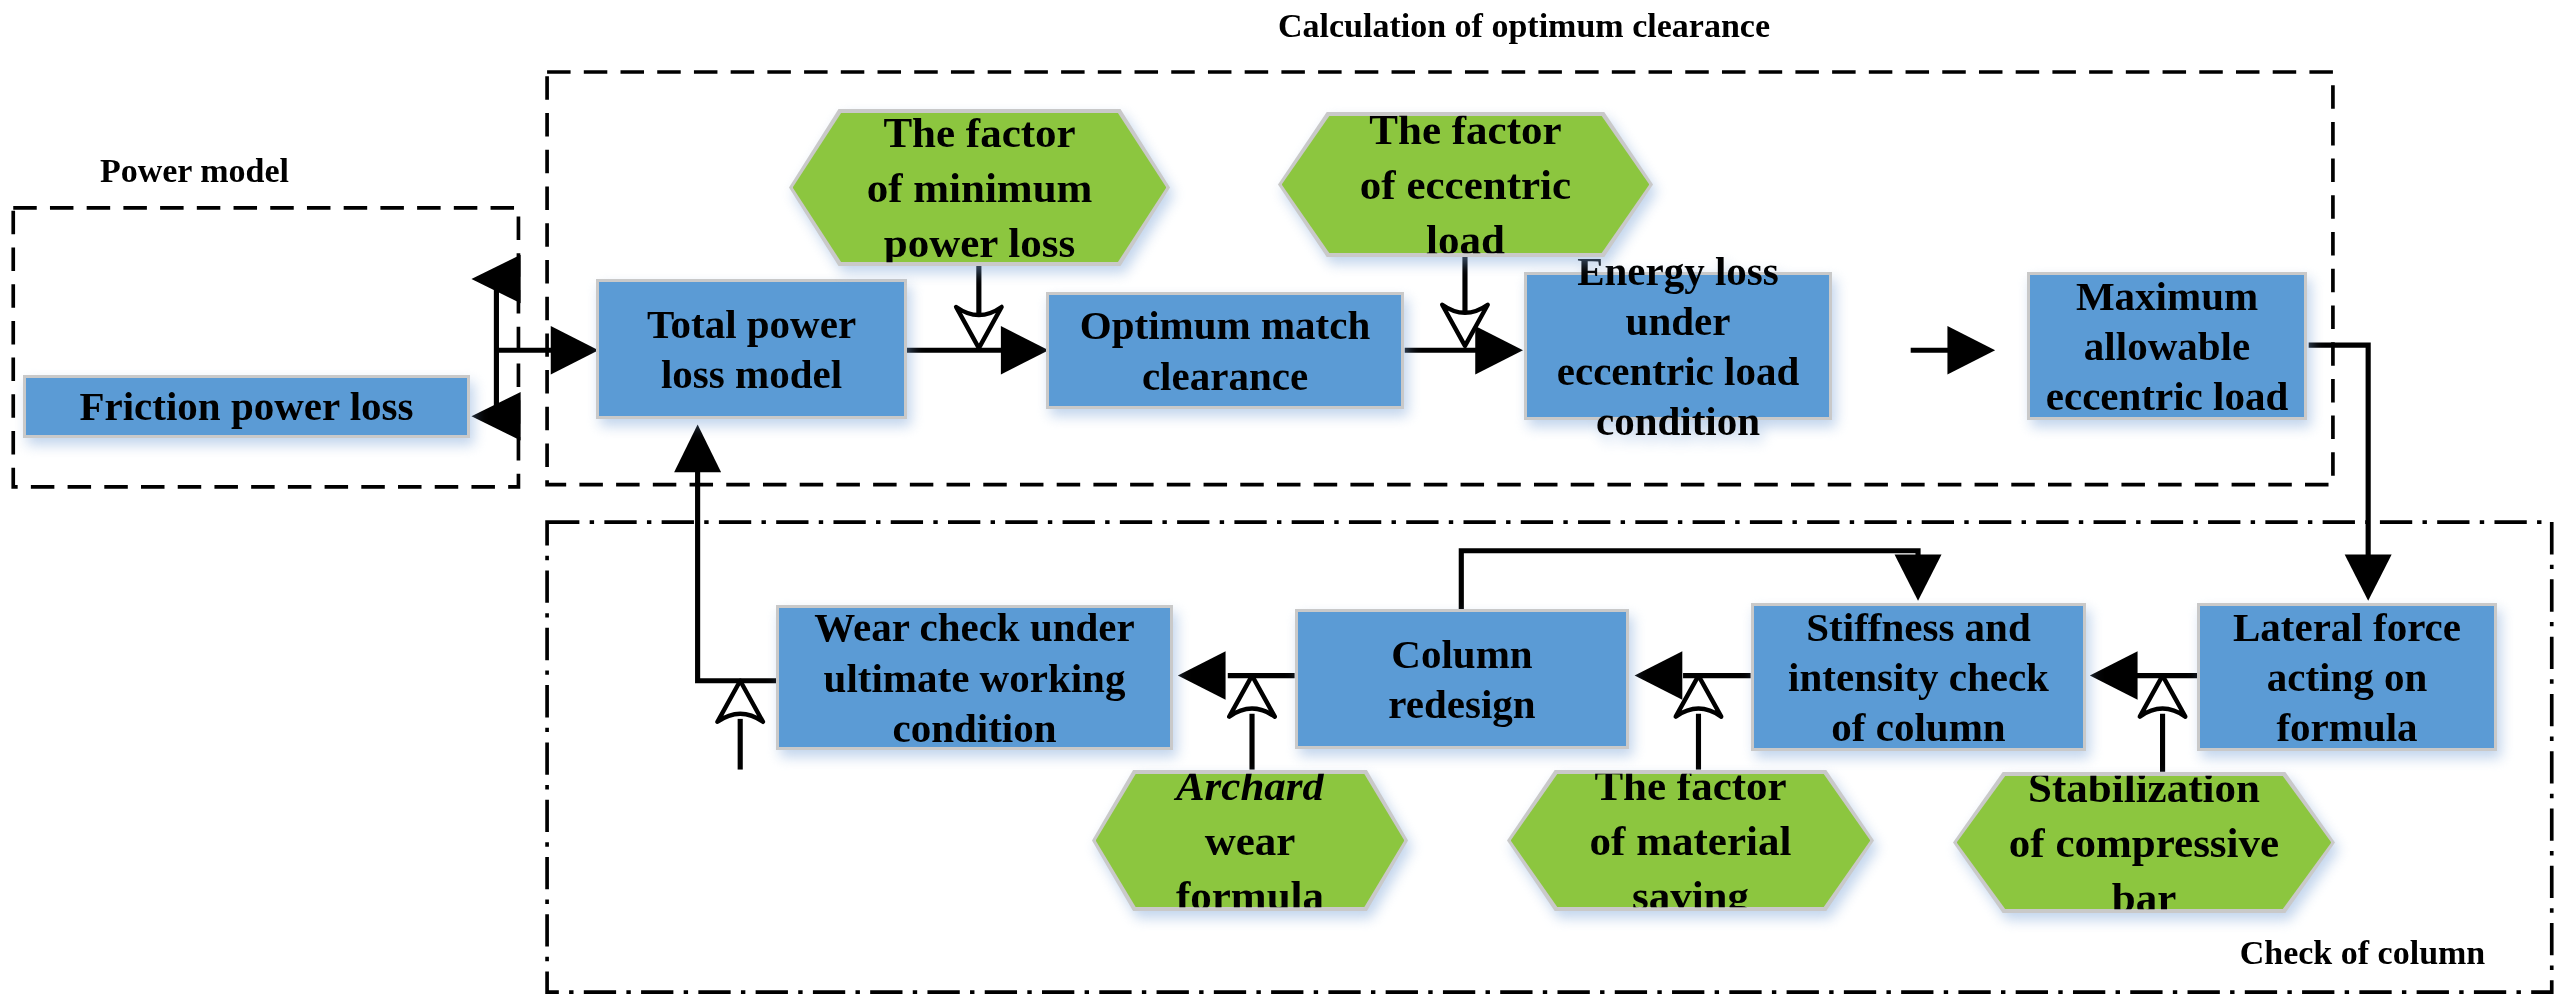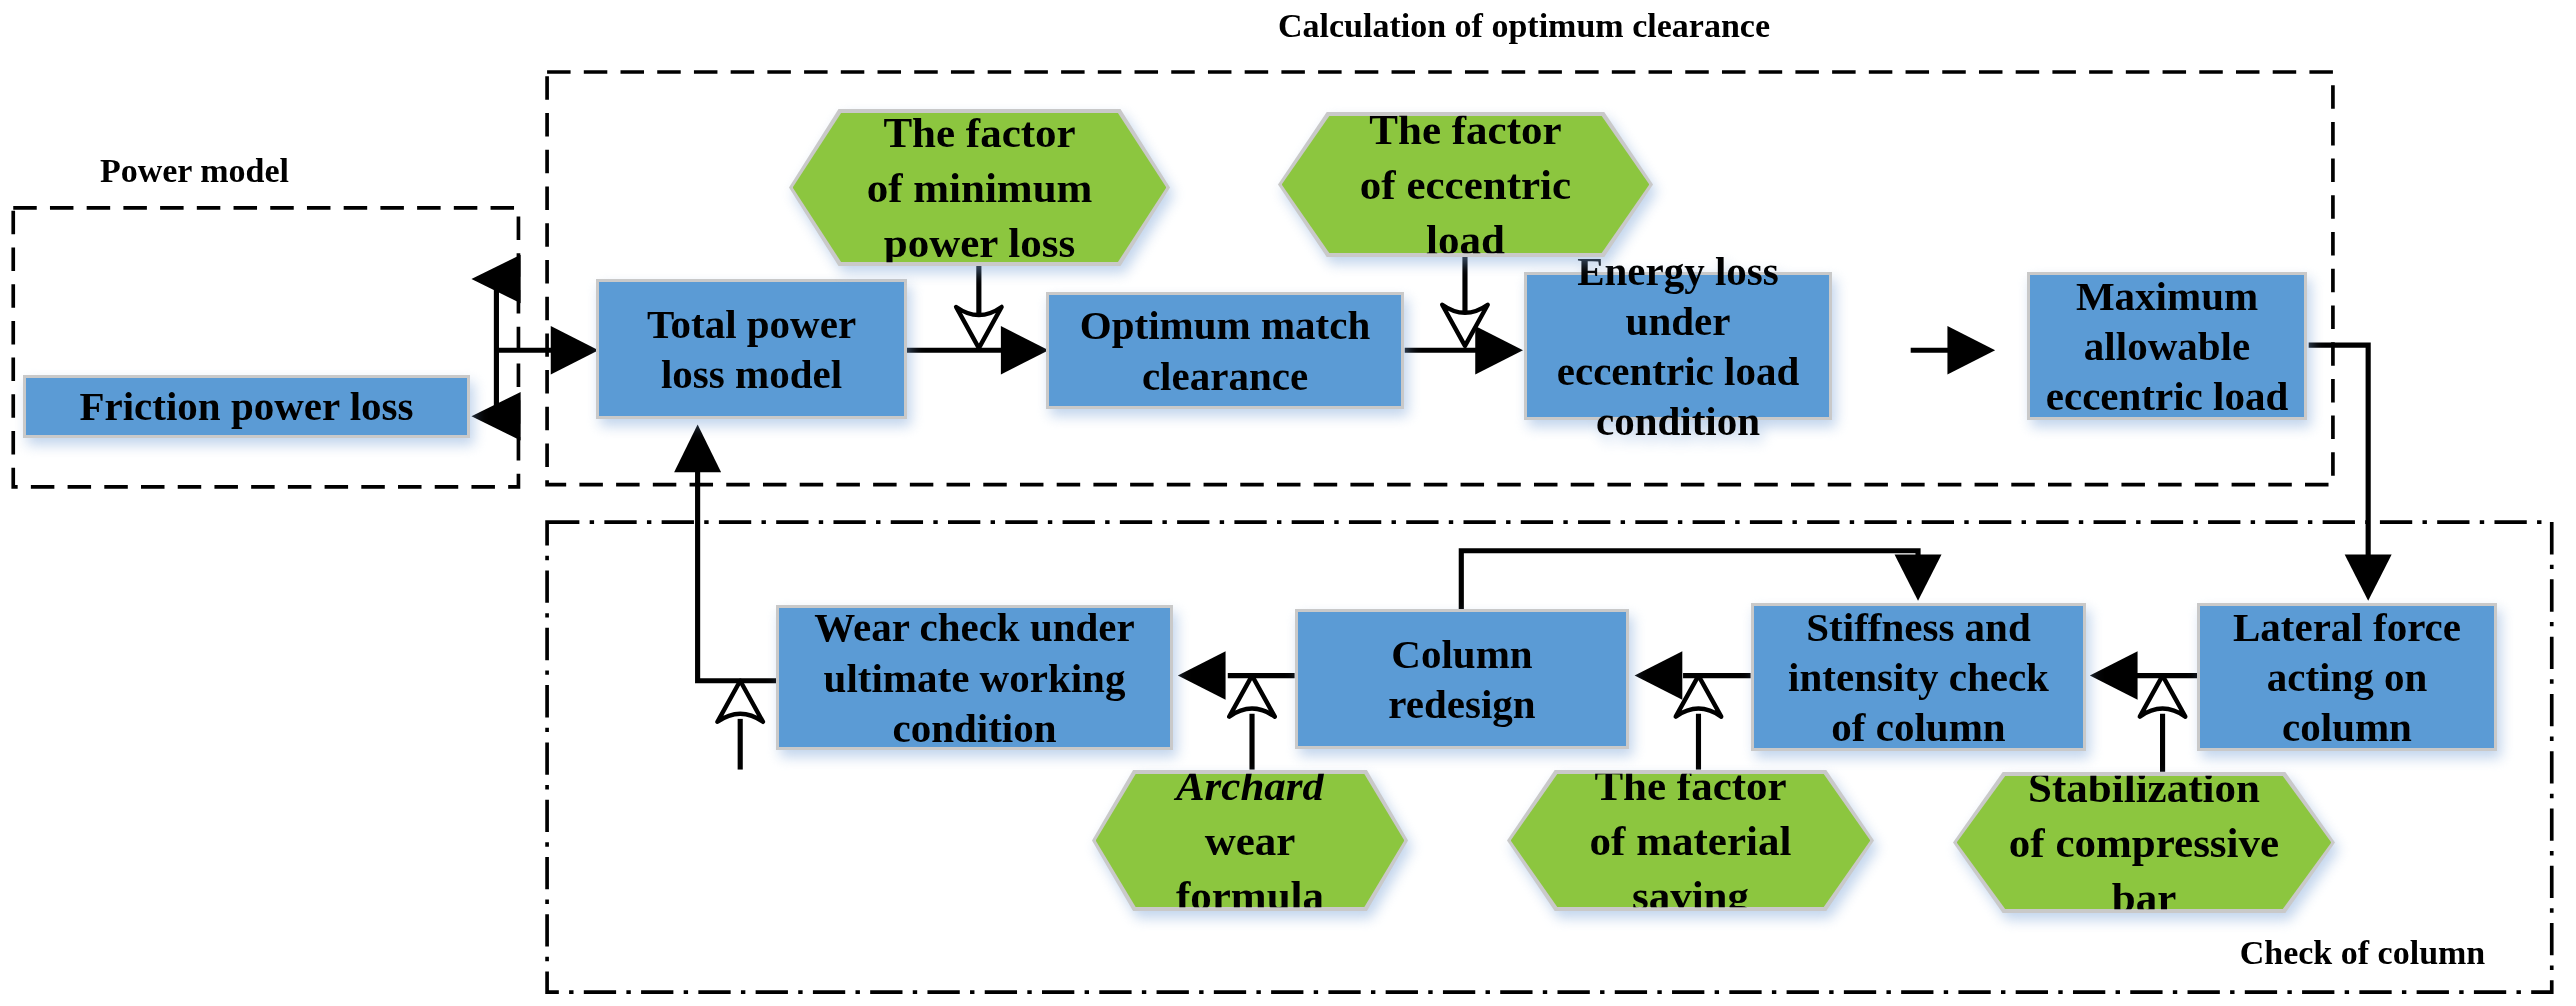--- a/index.html
+++ b/index.html
@@ -141,21 +141,21 @@
   <div class="box" style="left:1046px;top:292px;width:358px;height:117px;">Optimum match
 clearance</div>
   <div class="box" style="left:1524px;top:272px;width:308px;height:148px;">Energy loss under
 eccentric load
 condition</div>
   <div class="box" style="left:1997px;top:272px;width:280px;height:148px;margin-left:30px;">Maximum
 allowable
 eccentric load</div>
   <div class="box" style="left:2197px;top:603px;width:300px;height:148px;">Lateral force
 acting on
-column</div>
+formula</div>
   <div class="box" style="left:1751px;top:603px;width:335px;height:148px;">Stiffness and
 intensity check
 of column</div>
   <div class="box" style="left:1295px;top:609px;width:334px;height:140px;">Column
 redesign</div>
   <div class="box" style="left:776px;top:605px;width:397px;height:145px;">Wear check under
 ultimate working
 condition</div>
 
   <div class="hex" style="left:789px;top:109px;width:381px;height:157px;">

